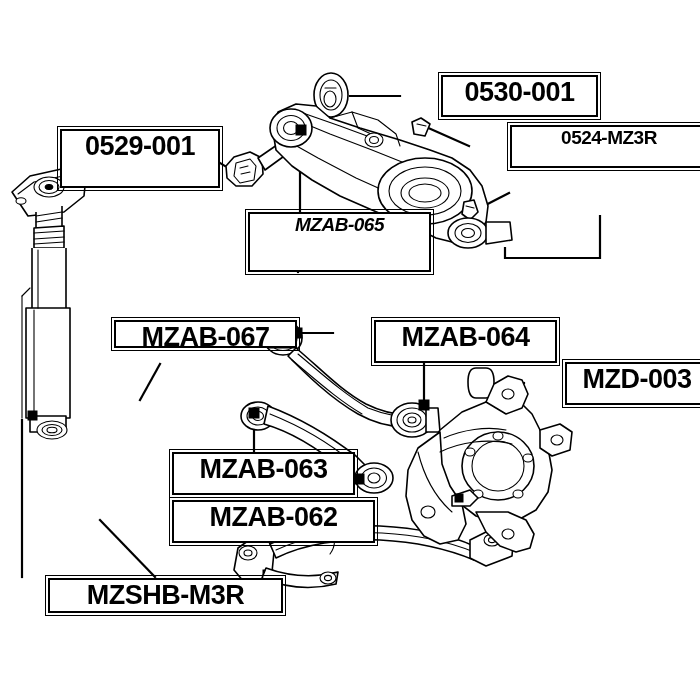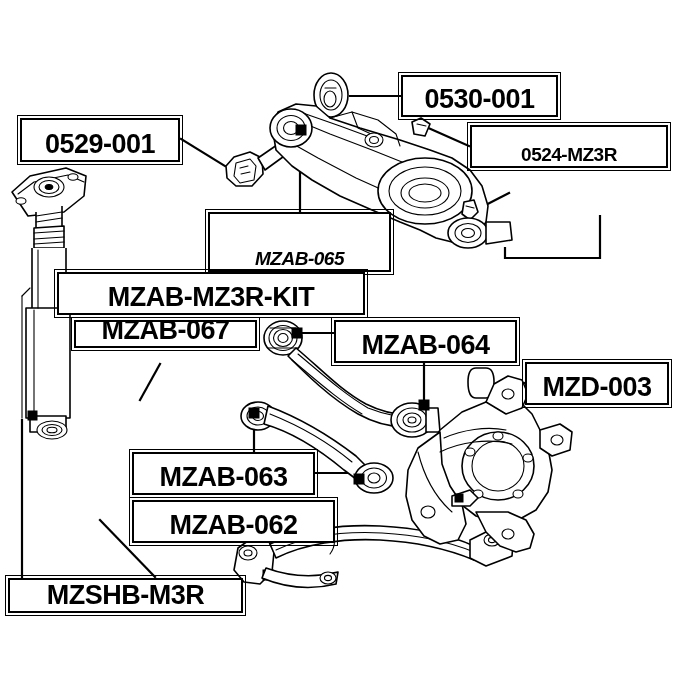--- a/index.html
+++ b/index.html
@@ -29,28 +29,29 @@
     height: 700px;
   }
   .part-label {
     position: absolute;
     box-sizing: border-box;
     background: #ffffff;
     border: 2px solid #000000;
     outline: 1px solid #000000;
     outline-offset: 2px;
     display: flex;
-    align-items: flex-end;
+    align-items: flex-start;
     justify-content: center;
     color: #000000;
     font-family: "Liberation Sans", sans-serif;
     font-weight: bold;
     letter-spacing: -0.5px;
     white-space: nowrap;
     user-select: none;
+    margin-left: 40px;
   }
 </style>
 </head>
 <body>
 
 <div id="diagram-root">
 
   <svg id="art-layer" viewBox="0 0 700 700" xmlns="http://www.w3.org/2000/svg">
     <defs>
       <style>
@@ -305,40 +306,37 @@
       <rect class="fk" x="455" y="494" width="8" height="8"></rect>
 
       <path class="lnT" d="M444,438 C462,430 486,426 506,430"></path>
       <path class="lnT" d="M440,452 C460,442 488,438 512,444"></path>
     </g>
 
   </svg>
 
   <div id="label-layer">
 
-    <div class="part-label" style="left:20px; top:118px; width:160px; height:44px; font-size:27px;">
+    <div class="part-label" style="left:20px; top:129px; width:160px; height:59px; font-size:27px;">
       <span>0529-001</span>
     </div>
 
     <div class="part-label" style="left:401px; top:75px; width:157px; height:42px; font-size:27px;">
       <span>0530-001</span>
     </div>
 
     <div class="part-label" style="left:470px; top:125px; width:198px; height:43px; font-size:19px;">
       <span>0524-MZ3R</span>
     </div>
 
 
     <div class="part-label" style="left:208px; top:212px; width:183px; height:60px; font-size:19px;font-style:italic;">
       <span>MZAB-065</span>
     </div>
 
-    <div class="part-label" style="left:57px; top:272px; width:308px; height:43px; font-size:27px;">
-      <span>MZAB-MZ3R-KIT</span>
-    </div>
 
     <div class="part-label" style="left:74px; top:320px; width:183px; height:28px; font-size:27px;">
       <span>MZAB-067</span>
     </div>
 
     <div class="part-label" style="left:334px; top:320px; width:183px; height:43px; font-size:27px;">
       <span>MZAB-064</span>
     </div>
 
     <div class="part-label" style="left:525px; top:362px; width:144px; height:43px; font-size:27px;">

